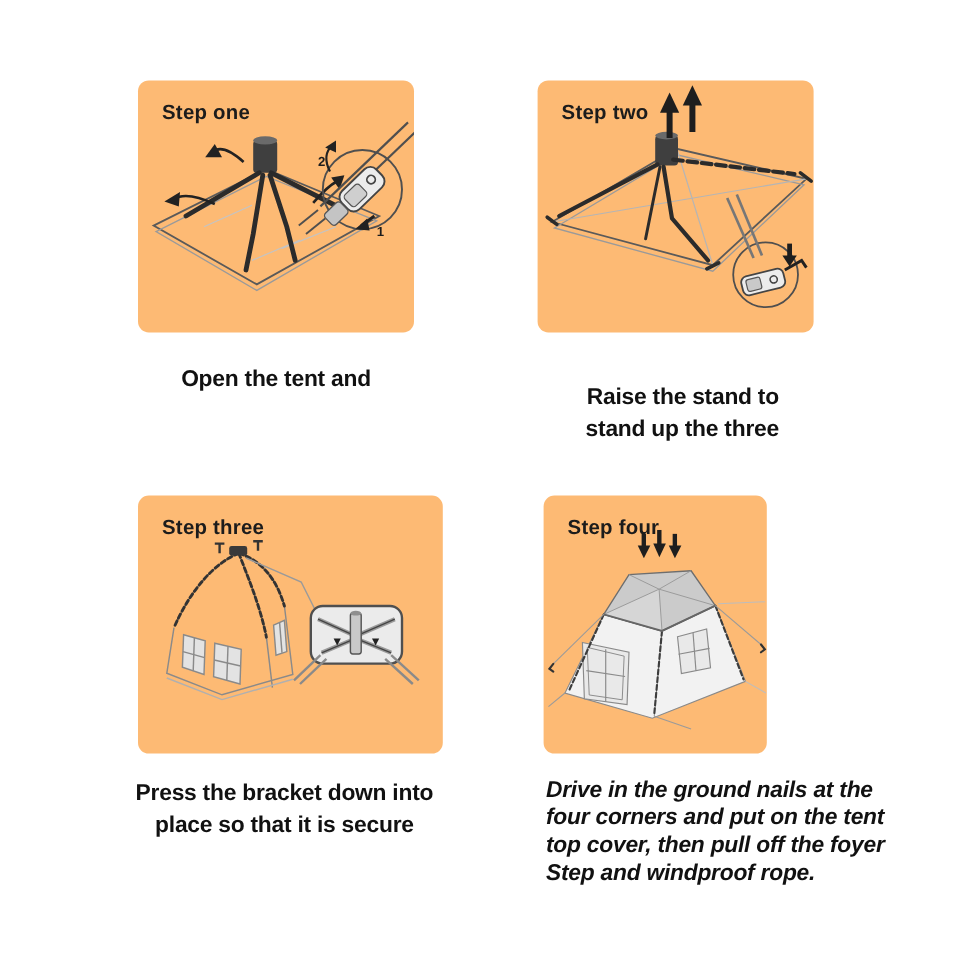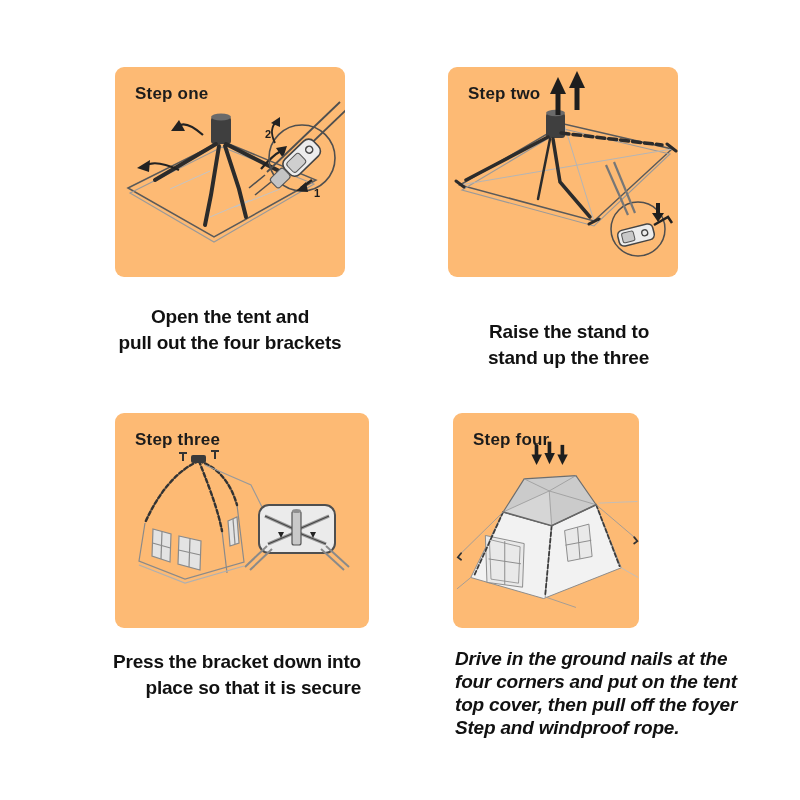--- a/index.html
+++ b/index.html
@@ -19,21 +19,21 @@
     position:absolute;left:20px;top:17px;
     font-size:17px;font-weight:bold;letter-spacing:0.2px;color:#1c1c1c;
   }
   .illustration{position:absolute;left:0;top:0;width:100%;height:100%;}
   .caption{
     position:absolute;font-size:19px;font-weight:bold;
     line-height:26px;letter-spacing:-0.2px;color:#111;
   }
   #caption-1{left:115px;top:304px;width:230px;text-align:center;}
   #caption-2{left:488px;top:319px;text-align:right;}
-  #caption-3{left:113px;top:649px;text-align:right;}
+  #caption-3{left:113px;top:649px;text-align:center;}
   #caption-4{left:455px;top:647px;width:290px;line-height:23px;text-align:left;font-style:italic;}
   svg text{font-family:"Liberation Sans","DejaVu Sans",sans-serif;}
 </style>
 </head>
 <body>
 
 <div class="panel" id="panel-1">
   <span class="step-label">Step one</span>
   <svg class="illustration" viewBox="0 0 230 210">
 
@@ -81,21 +81,20 @@
       <polygon points="165,50 156,56 165,60" fill="#222"></polygon>
       <text x="150" y="71" font-size="11" font-weight="bold" fill="#1c1c1c">2</text>
       <line x1="197" y1="113" x2="186" y2="121" stroke="#222" stroke-width="2.5"></line>
       <polygon points="181,124 191,115 193,125" fill="#222"></polygon>
       <text x="199" y="130" font-size="11" font-weight="bold" fill="#1c1c1c">1</text>
     </g>
   </svg>
 </div>
 <div class="caption" id="caption-1">
   <div>Open the tent and</div>
-  <div>pull out the four brackets</div>
 </div>
 
 <div class="panel" id="panel-2">
   <span class="step-label">Step two</span>
   <svg class="illustration" viewBox="0 0 230 210">
     <g>
       <path d="M12,118 L116,57 L224,82 L146,154 Z" fill="none" stroke="#5a5a5a" stroke-width="1.5"></path>
       <path d="M14,123 L116,62 L222,87 L146,159 Z" fill="none" stroke="#9a9a9a" stroke-width="1.1"></path>
       <line x1="12" y1="118" x2="224" y2="82" stroke="#b5b5b5" stroke-width="1"></line>
       <line x1="116" y1="57" x2="146" y2="154" stroke="#b5b5b5" stroke-width="1"></line>

